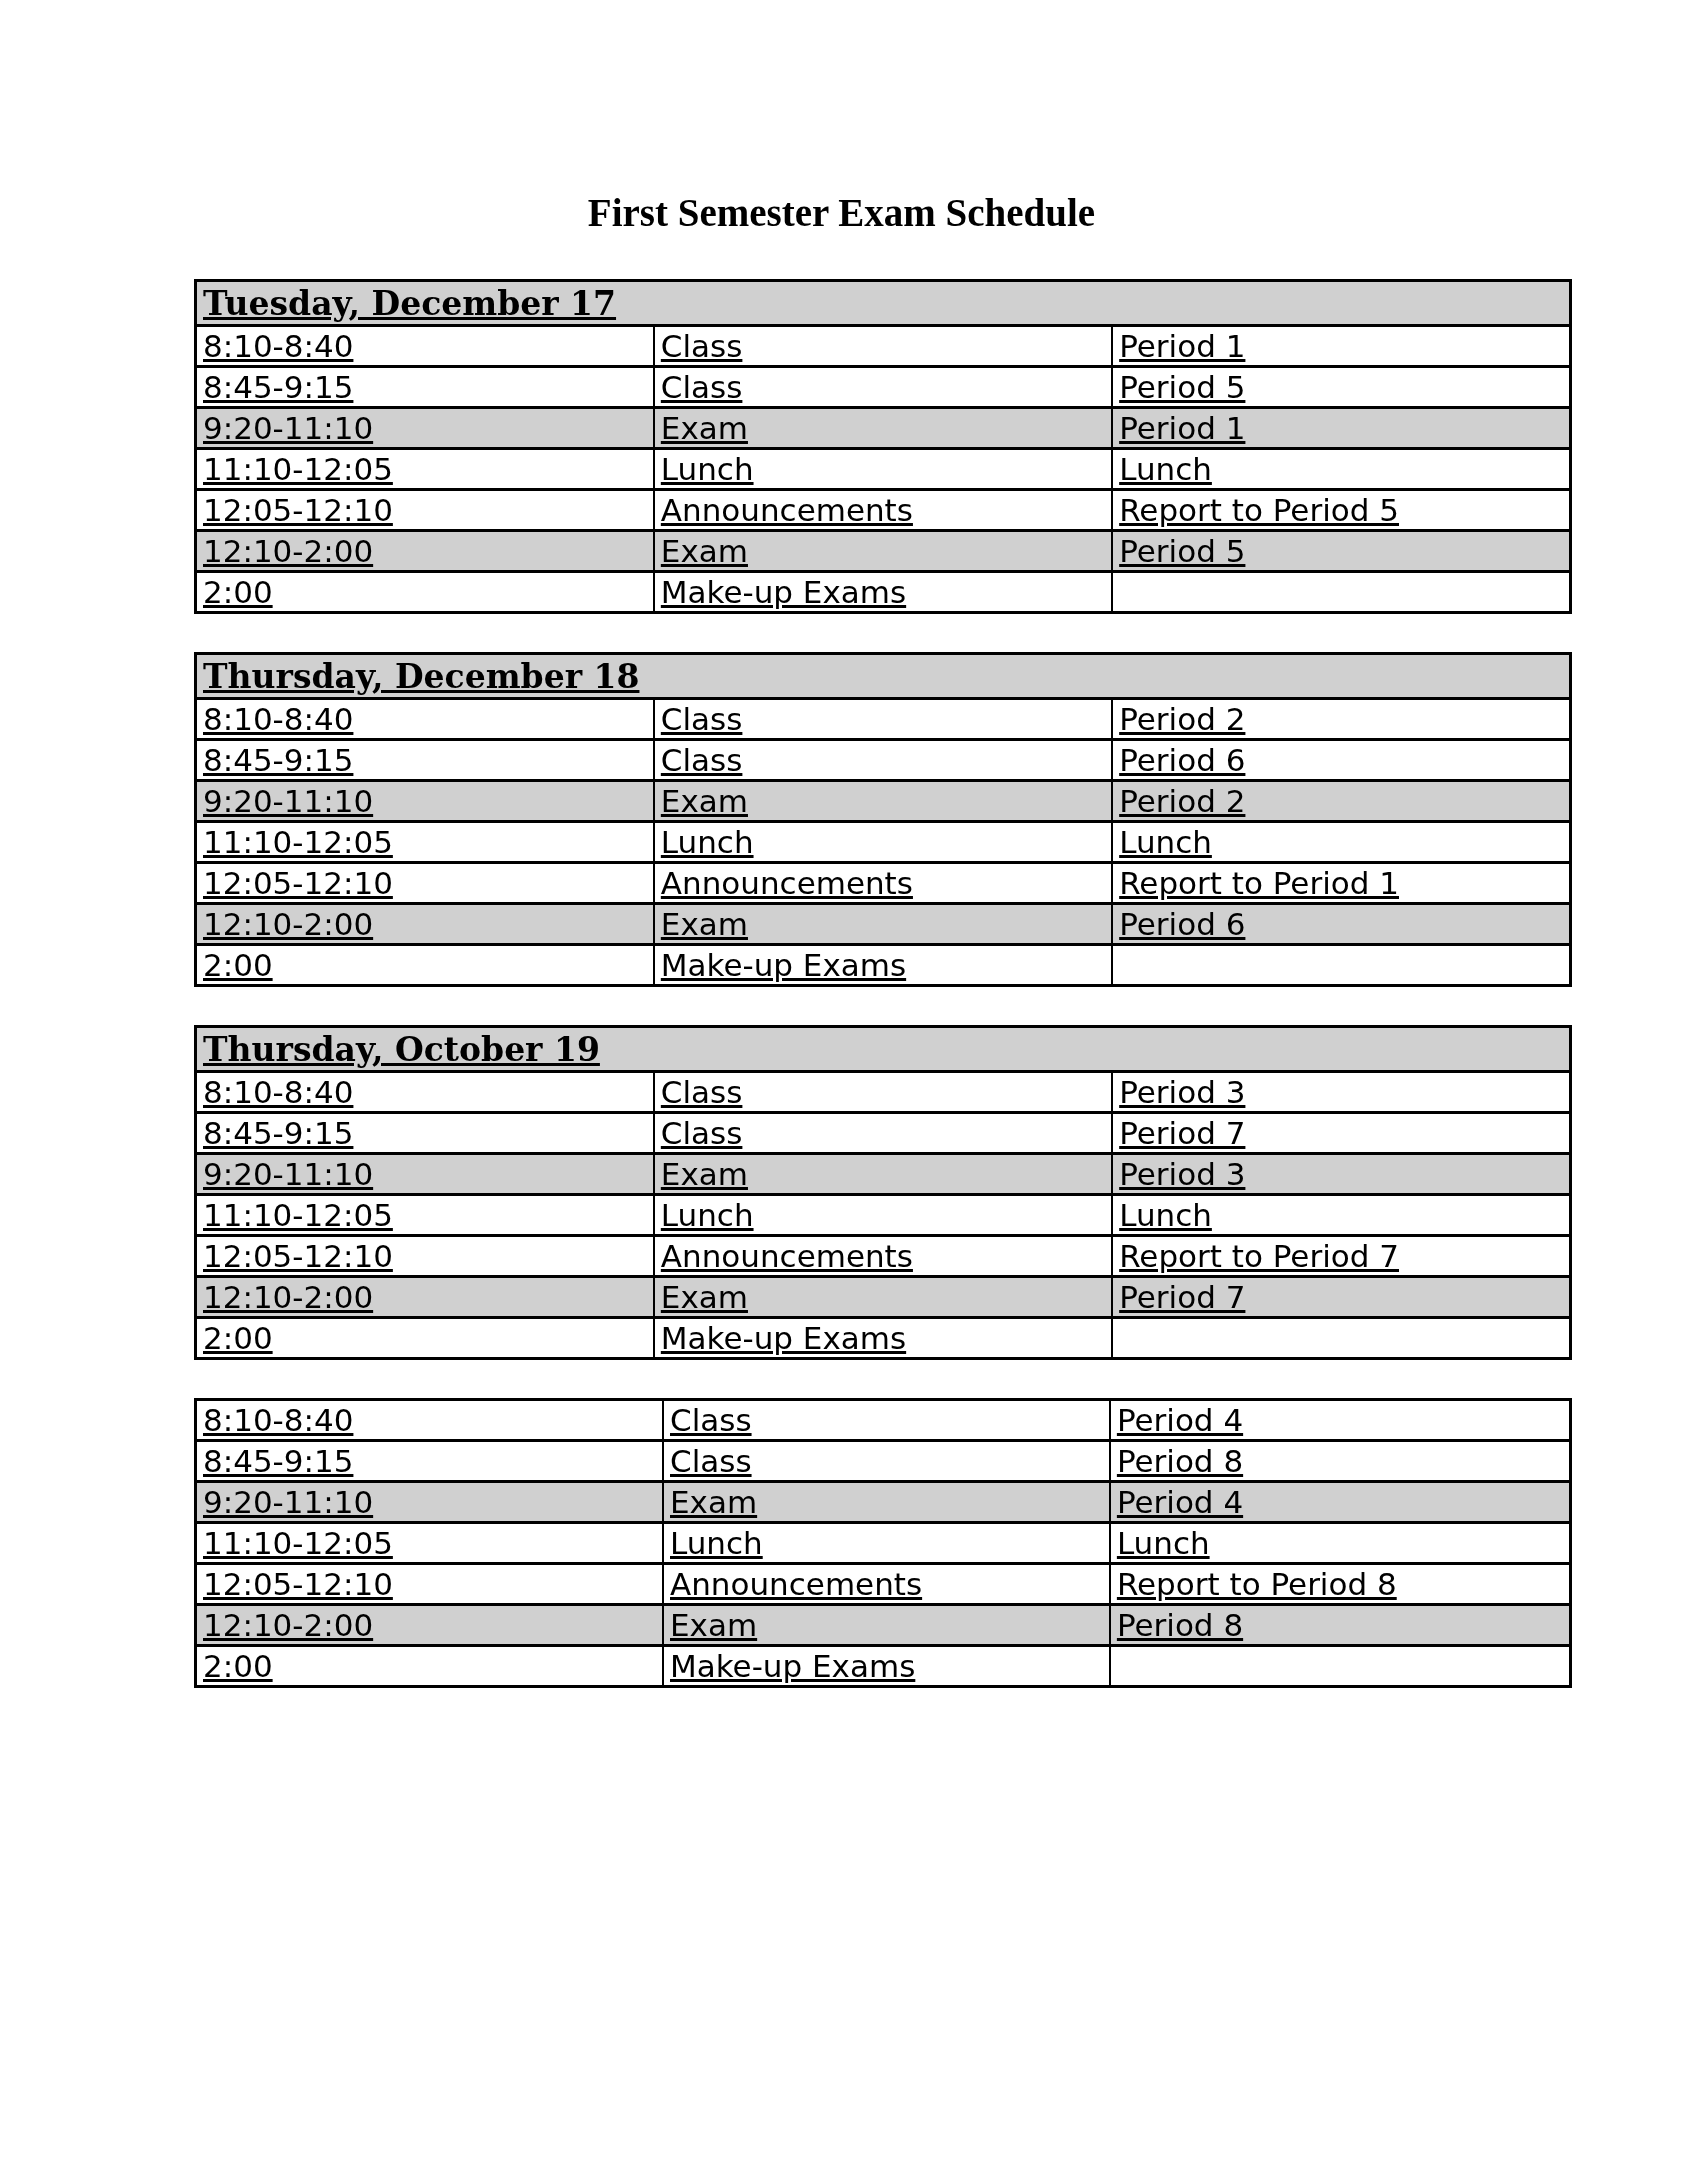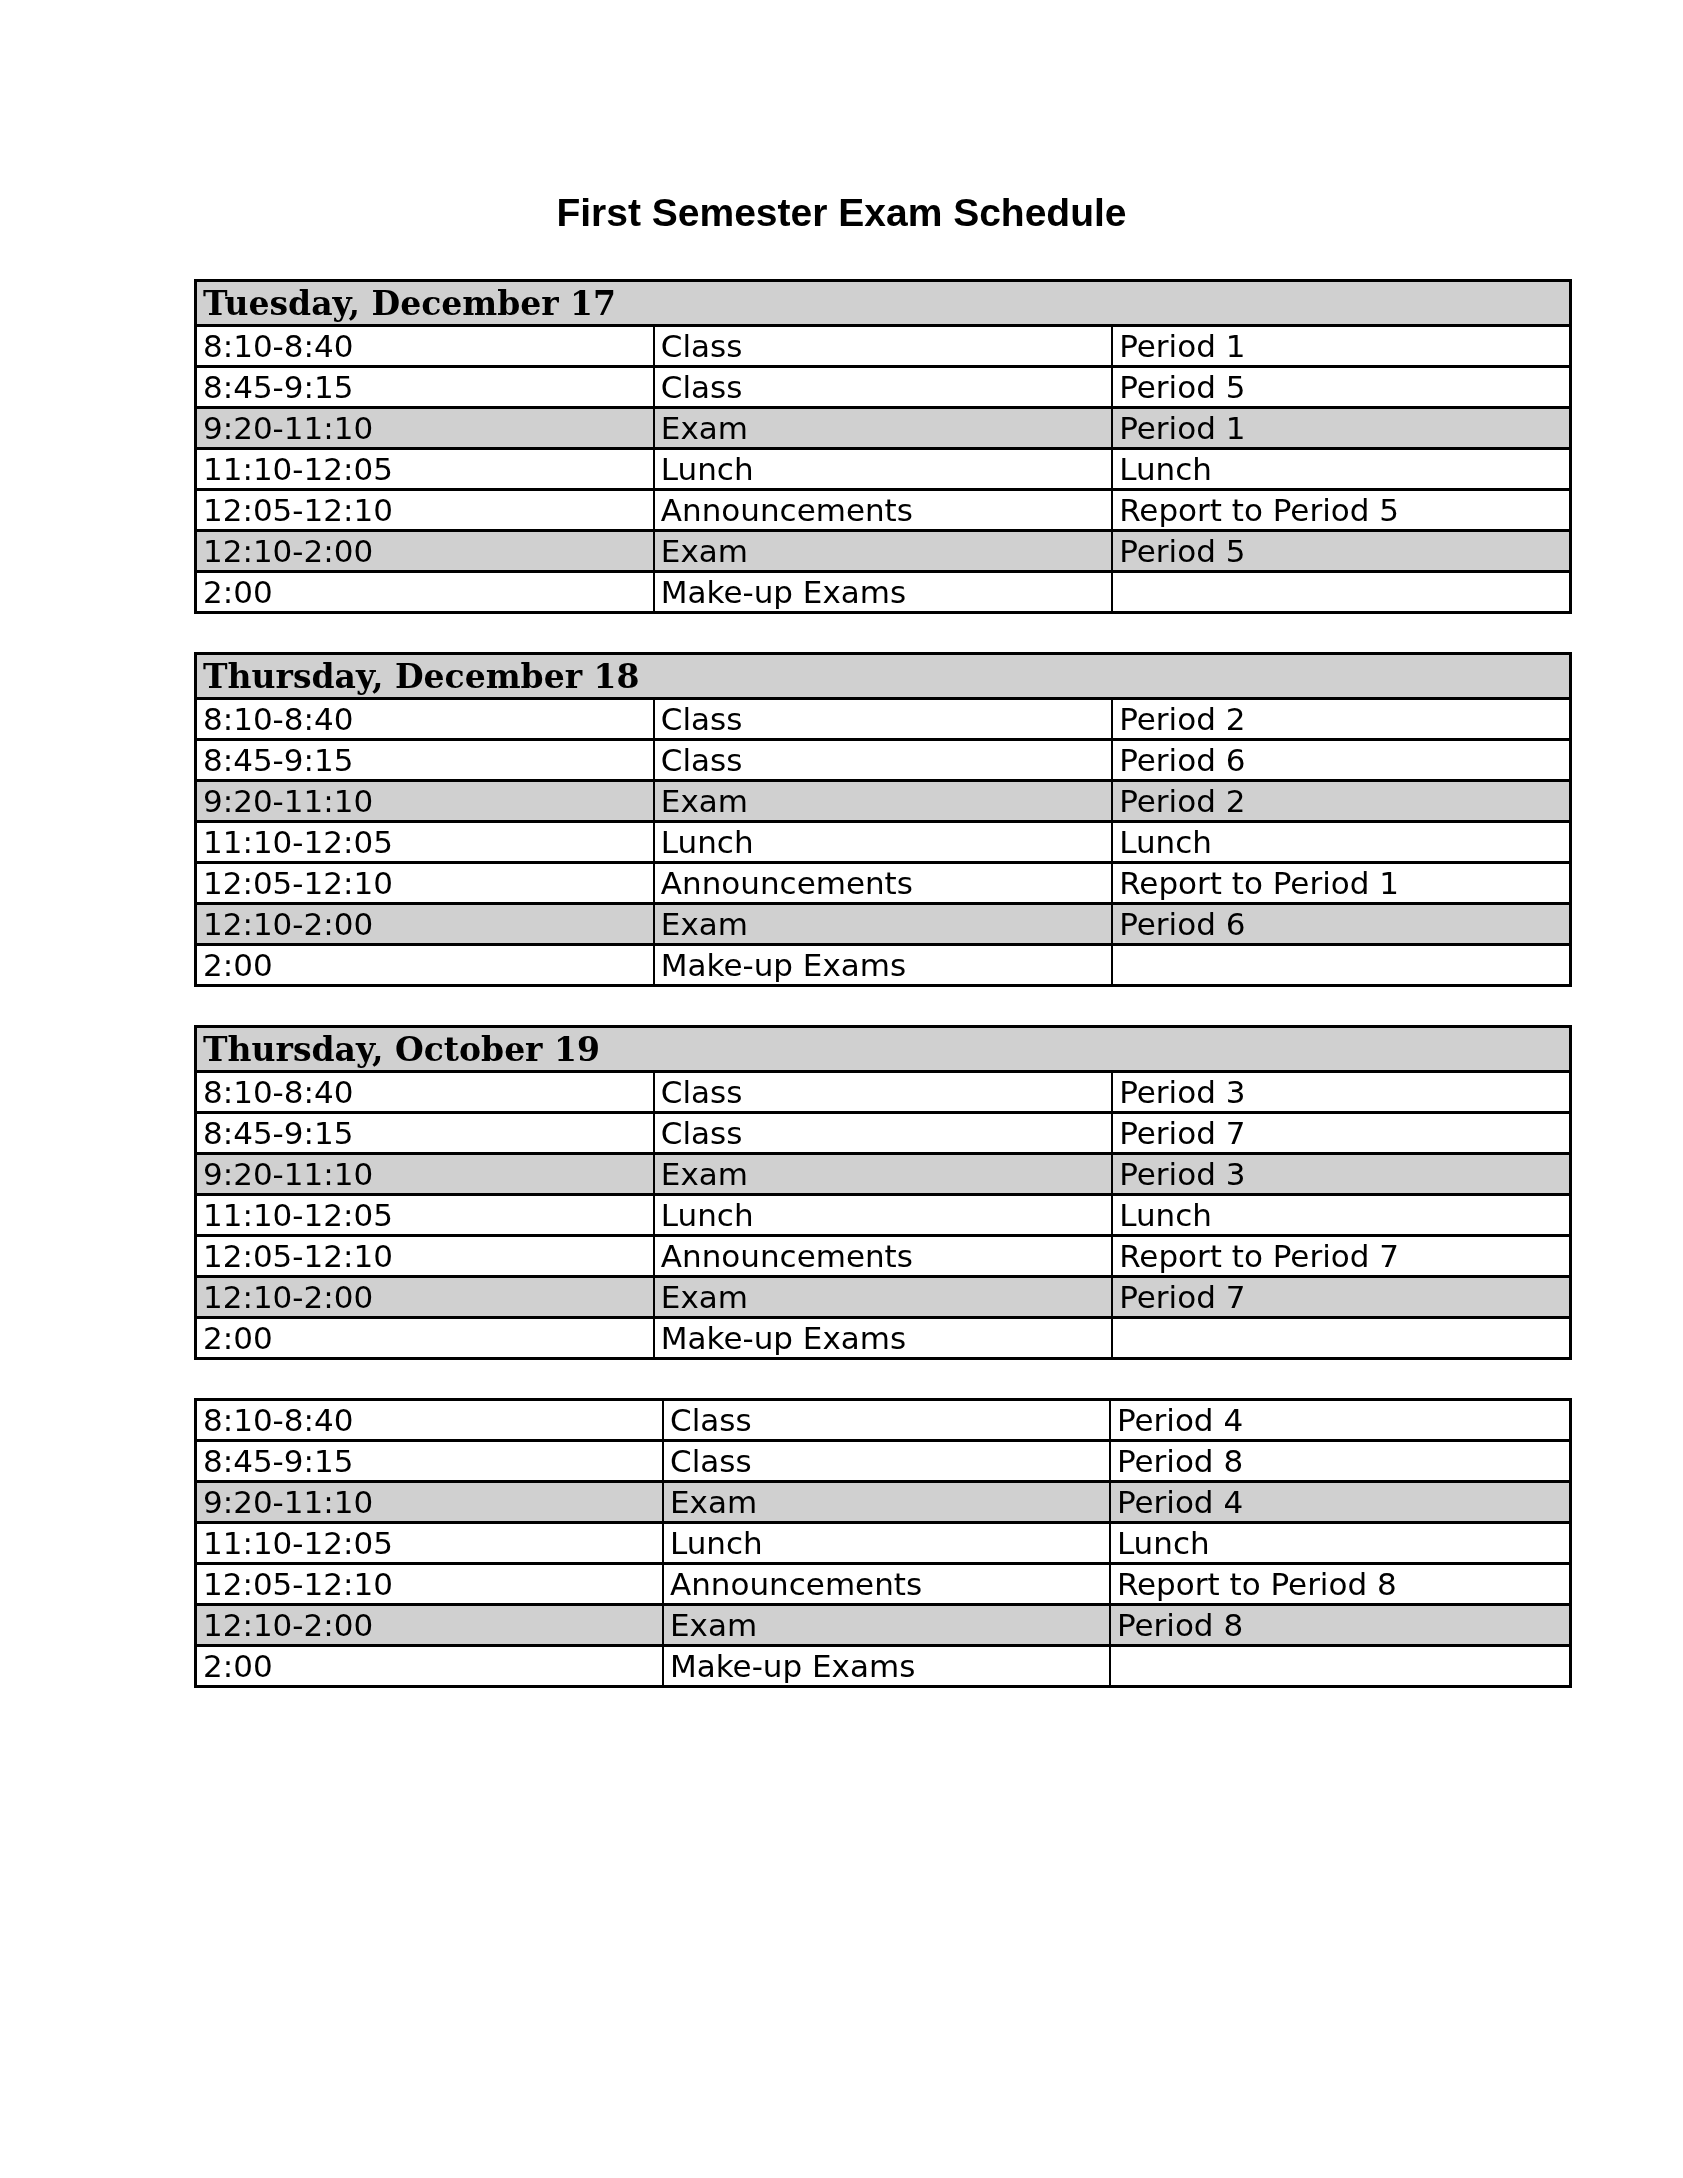--- a/index.html
+++ b/index.html
@@ -16,41 +16,42 @@
     width:1683px;
     height:2178px;
     background:var(--page-bg);
     color:var(--text-color);
     font-family:"DejaVu Sans",sans-serif;
     overflow:hidden;
   }
   .title-block{
     padding-top:188px;
     text-align:center;
-    font-family:Liberation Sans, sans-serif;
+    font-family:Liberation Serif, serif;
     font-weight:bold;
     font-size:39px;
     line-height:49px;
   }
   .title-block h1{
     margin:0;
     font-size:39px;
     line-height:49px;
     font-weight:bold;
   }
   .content{
     width:1289px;
     margin-left:194px;
   }
   table.sched-table{
     border-collapse:collapse;
     width:1378px;
     table-layout:fixed;
     margin-top:38px;
     border:3px solid var(--border-color);
+    text-decoration:underline;
   }
   table.sched-table.first{
     margin-top:42px;
   }
   .sched-table th,.sched-table td{
     border-top:3px solid var(--border-color);
     border-bottom:3px solid var(--border-color);
     border-left:2px solid var(--border-color);
     border-right:2px solid var(--border-color);
     padding:0 0 0 6px;

